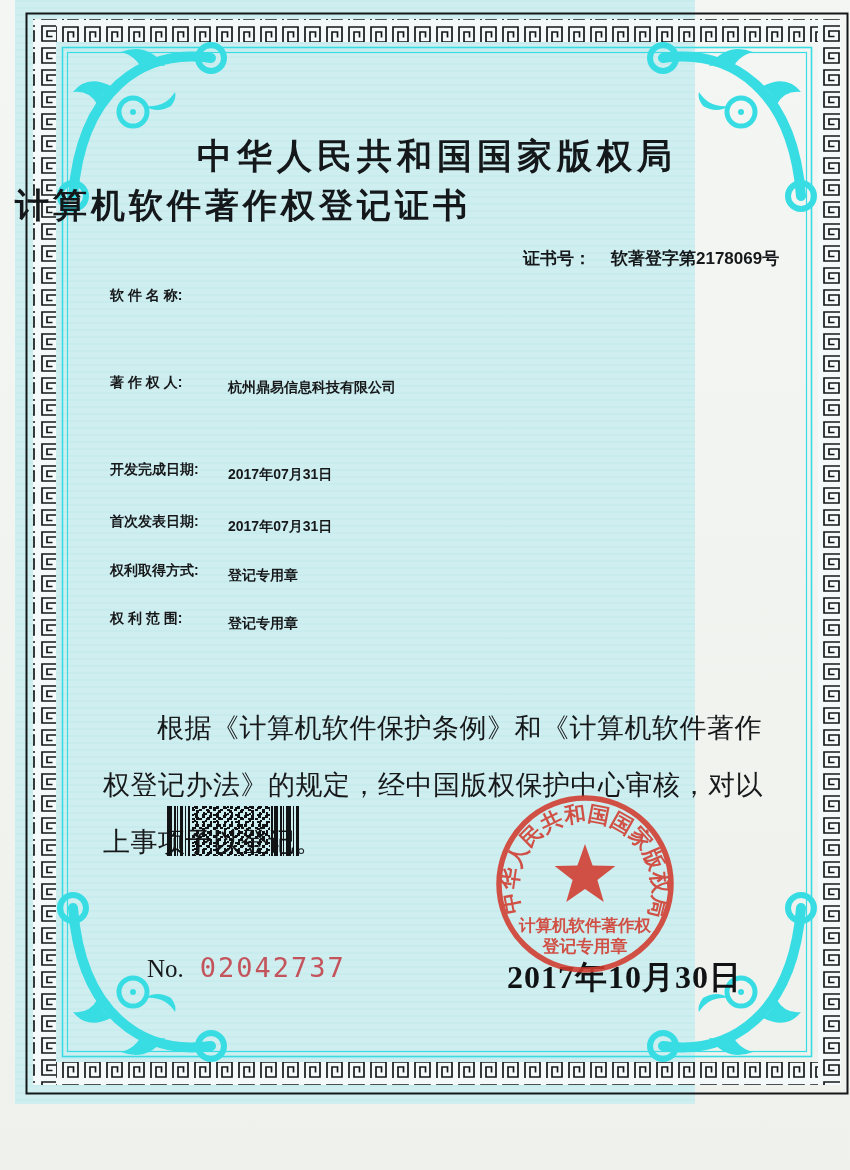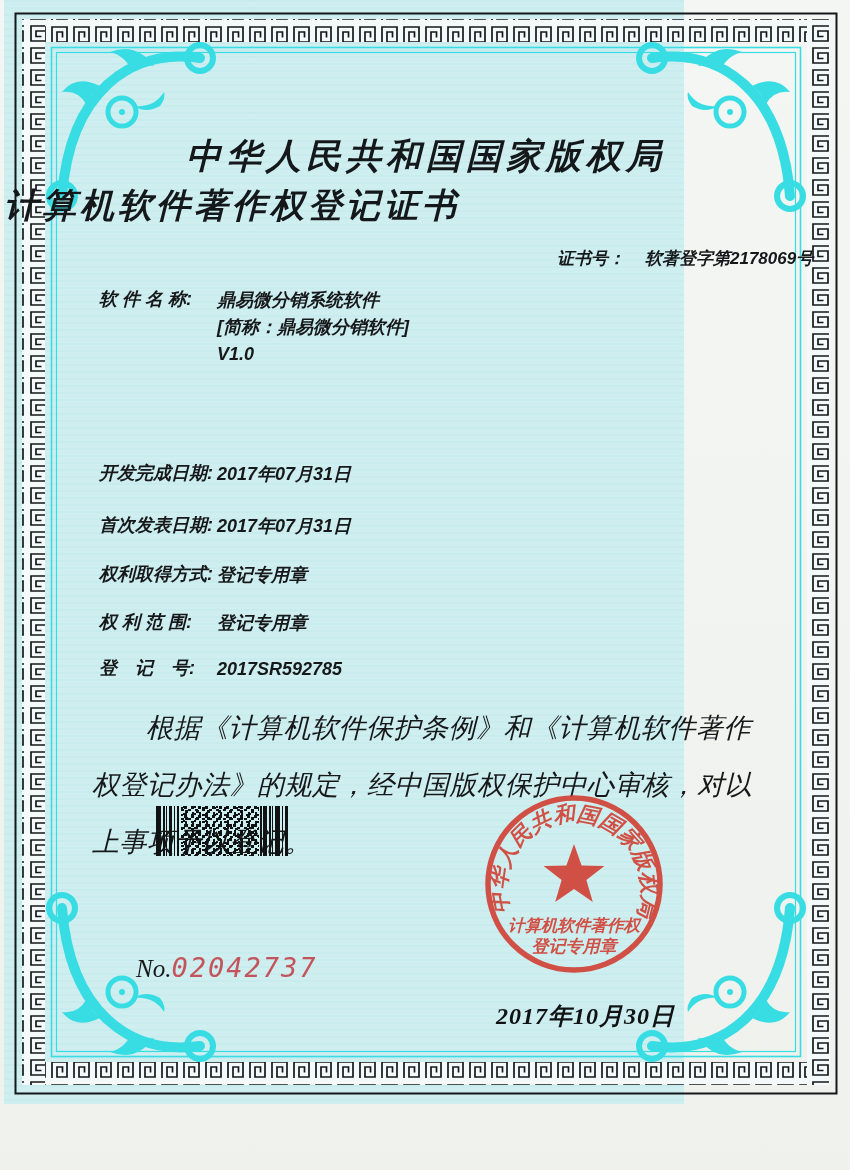--- a/index.html
+++ b/index.html
@@ -3,66 +3,65 @@
 <meta charset="utf-8">
 <style>
   html,body{margin:0;padding:0;}
   body{
     width:850px;height:1170px;
     background:linear-gradient(180deg,#f4f6f3 0%,#eef1ec 100%);
     font-family:"Liberation Sans",sans-serif;
     position:relative;overflow:hidden;
   }
   .page{
-    position:absolute;left:4px;top:0;width:680px;height:1104px;
+    position:absolute;left:15px;top:0;width:680px;height:1104px;
     background:#cfeef0;
-    font-style:italic;
   }
   .page::after{
     content:"";position:absolute;inset:0;z-index:0;
     background:repeating-linear-gradient(180deg,rgba(110,200,206,0.07) 0 2px,rgba(255,255,255,0) 2px 7px);
     pointer-events:none;
   }
   .border-svg{position:absolute;left:0;top:0;z-index:1;}
   .content{position:absolute;inset:0;z-index:2;}
   .issuer{
     position:absolute;top:133px;left:0;width:844px;text-align:center;
     font-family:"Liberation Serif",serif;font-weight:bold;
     font-size:35px;letter-spacing:5px;color:#15181a;white-space:nowrap;
   }
   .cert-title{
     position:absolute;top:183px;left:0;width:844px;text-align:left;
     font-family:"Liberation Serif",serif;font-weight:bold;
     font-size:34px;letter-spacing:4px;color:#15181a;white-space:nowrap;
   }
   .certno{
     position:absolute;top:247px;left:508px;
-    font-weight:bold;font-size:17px;color:#15181a;white-space:nowrap;margin-left:45px;
+    font-weight:bold;font-size:17px;color:#15181a;white-space:nowrap;
   }
   .certno .certno-value{margin-left:20px;}
   .field-row{
     position:absolute;left:95px;display:flex;align-items:flex-start;
-    font-weight:bold;font-size:18px;color:#16181a;white-space:nowrap;
+    font-weight:bold;font-size:14px;color:#16181a;white-space:nowrap;
   }
   .f-label{width:118px;flex:none;}
   .f-value{line-height:27px;}
   .statement{
     position:absolute;left:88px;top:700px;width:680px;
     font-family:"Liberation Serif",serif;font-size:27px;line-height:57px;
     text-indent:2em;letter-spacing:0.5px;color:#16181a;margin:0;
   }
   .barcode{position:absolute;left:152px;top:806px;}
   .seal{position:absolute;left:470px;top:784px;opacity:0.88;z-index:4;}
   .seal-date{
     position:absolute;left:492px;top:956px;z-index:3;
     font-family:"Liberation Serif",serif;font-weight:bold;
-    font-size:24px;letter-spacing:1px;color:#101214;white-space:nowrap;margin-top:44px;
+    font-size:32px;letter-spacing:1px;color:#101214;white-space:nowrap;
   }
   .serial{
-    position:absolute;left:132px;top:952px;display:flex;align-items:baseline;z-index:3;
+    position:absolute;left:132px;top:952px;display:flex;align-items:baseline;gap:16px;z-index:3;
   }
   .serial-label{font-family:"Liberation Serif",serif;font-size:25px;color:#16181a;}
   .serial-number{
     font-family:"DejaVu Sans Mono",monospace;font-size:27px;
     color:#c4545c;letter-spacing:2px;
   }
 </style>
 </head>
 <body>
 
@@ -111,27 +110,26 @@
 
     <div class="issuer">中华人民共和国国家版权局</div>
     <div class="cert-title">计算机软件著作权登记证书</div>
 
     <div class="certno">
       <span>证书号：</span><span class="certno-value">软著登字第2178069号</span>
     </div>
 
     <div class="field-row" style="top:287px">
       <span class="f-label">软 件 名 称:</span>
-      <div>
-        <div class="f-value">鼎易微分销系统软件</div>
-        <div class="f-value">[简称：鼎易微分销软件]</div>
-        <div class="f-value">V1.0</div>
-      </div>
-    </div>
-
+    </div>
+
+    <div class="field-row" style="top:374px">
+      <span class="f-label">著 作 权 人:</span>
+      <div class="f-value">杭州鼎易信息科技有限公司</div>
+    </div>
 
     <div class="field-row" style="top:461px">
       <span class="f-label">开发完成日期:</span>
       <div class="f-value">2017年07月31日</div>
     </div>
 
     <div class="field-row" style="top:513px">
       <span class="f-label">首次发表日期:</span>
       <div class="f-value">2017年07月31日</div>
     </div>
@@ -139,24 +137,20 @@
     <div class="field-row" style="top:562px">
       <span class="f-label">权利取得方式:</span>
       <div class="f-value">登记专用章</div>
     </div>
 
     <div class="field-row" style="top:610px">
       <span class="f-label">权 利 范 围:</span>
       <div class="f-value">登记专用章</div>
     </div>
 
-    <div class="field-row" style="top:656px">
-      <span class="f-label">登　记　号:</span>
-      <div class="f-value">2017SR592785</div>
-    </div>
 
     <p class="statement">根据《计算机软件保护条例》和《计算机软件著作权登记办法》的规定，经中国版权保护中心审核，对以上事项予以登记。</p>
 
     <svg class="barcode" width="132" height="50" viewBox="0 0 132 50" aria-hidden="true">
       <defs>
         <pattern id="bc1" width="7" height="9" patternUnits="userSpaceOnUse">
           <rect x="0" y="0" width="3" height="3" fill="#101214"></rect>
           <rect x="4" y="3" width="3" height="2" fill="#101214"></rect>
           <rect x="1" y="6" width="2" height="3" fill="#101214"></rect>
         </pattern>

